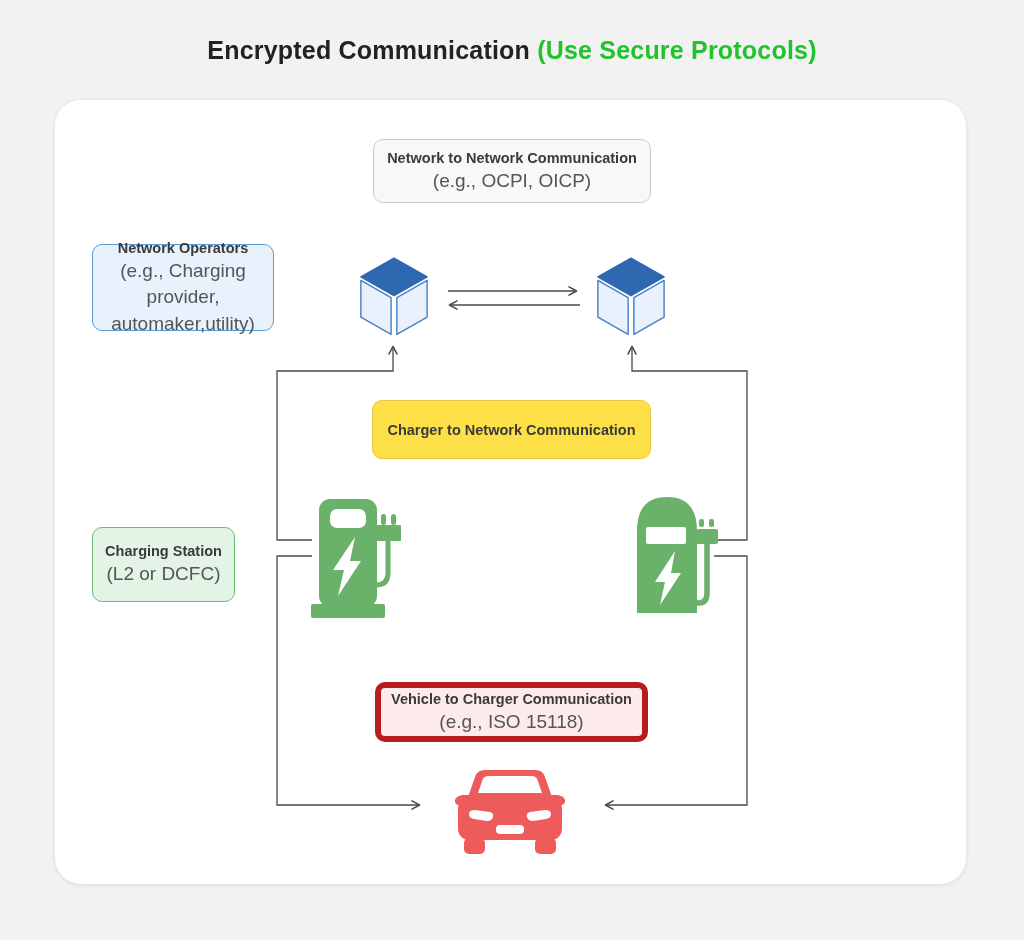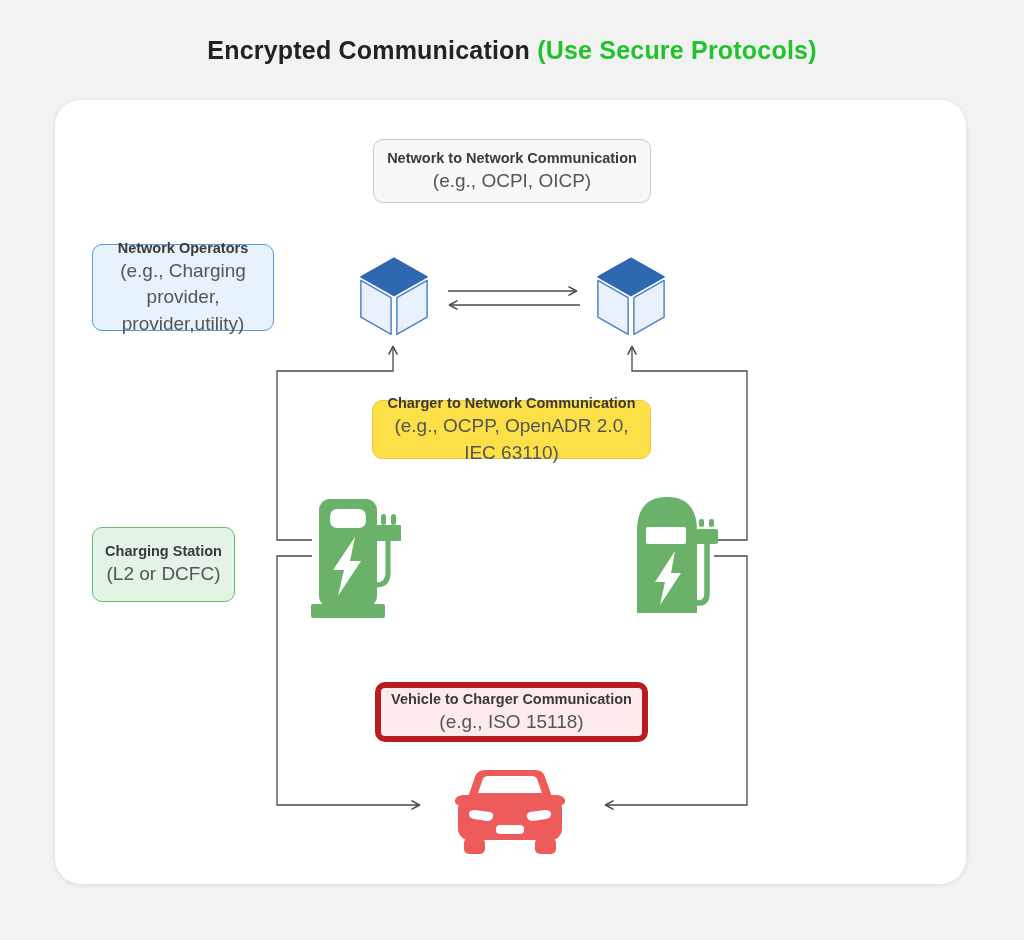--- a/index.html
+++ b/index.html
@@ -69,26 +69,25 @@
   </g>
 </svg>
 
 <div class="label-box box-gray">
   <div class="bt">Network to Network Communication</div>
   <div class="bs">(e.g., OCPI, OICP)</div>
 </div>
 
 <div class="label-box box-blue">
   <div class="bt">Network Operators</div>
-  <div class="bs">(e.g., Charging provider, provider,utility)</div>
+  <div class="bs">(e.g., Charging provider, automaker,utility)</div>
 </div>
 
 <div class="label-box box-yellow">
   <div class="bt">Charger to Network Communication</div>
-  <div class="bs">(e.g., OCPP, OpenADR 2.0, IEC 63110)</div>
 </div>
 
 <div class="label-box box-green">
   <div class="bt">Charging Station</div>
   <div class="bs">(L2 or DCFC)</div>
 </div>
 
 <div class="label-box box-red">
   <div class="bt">Vehicle to Charger Communication</div>
   <div class="bs">(e.g., ISO 15118)</div>

